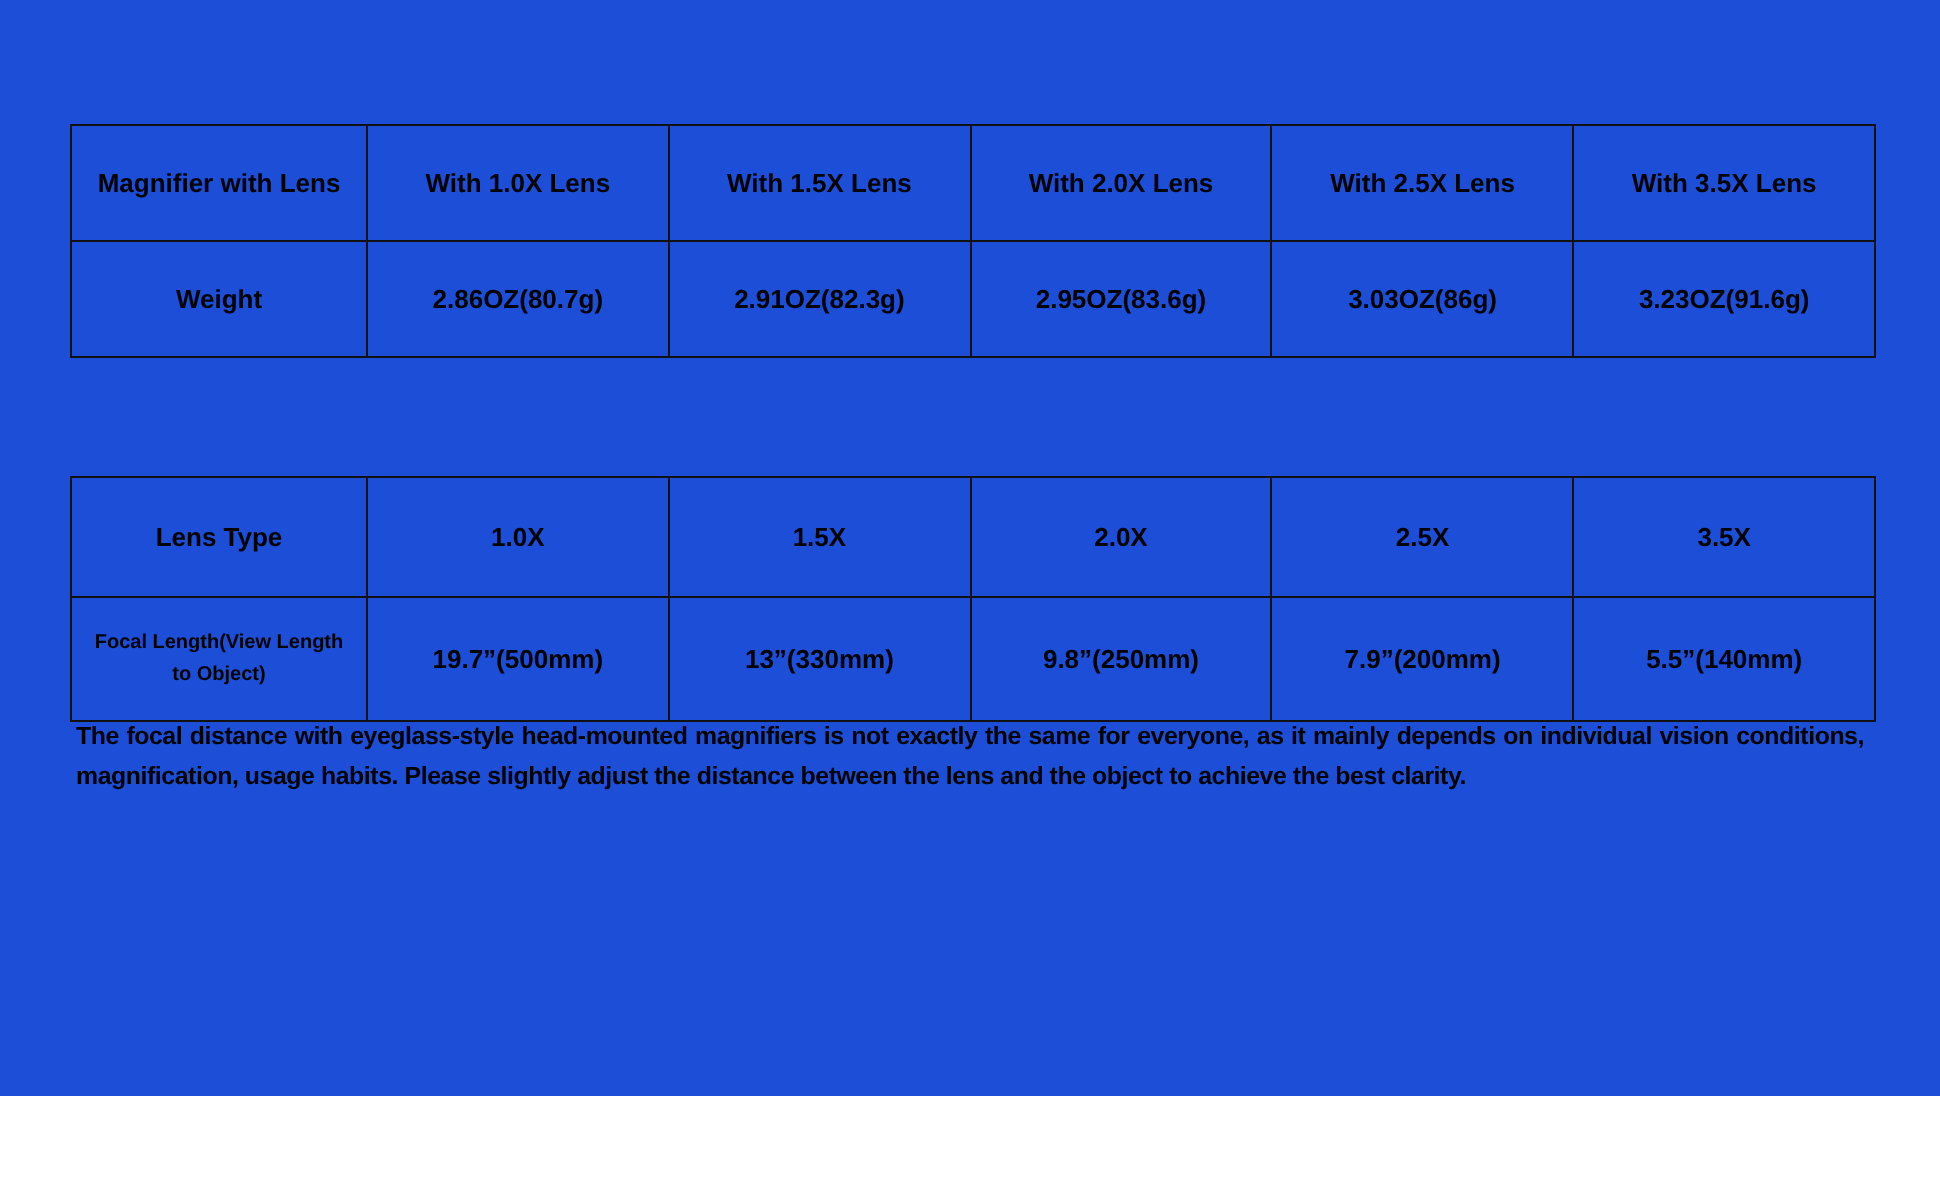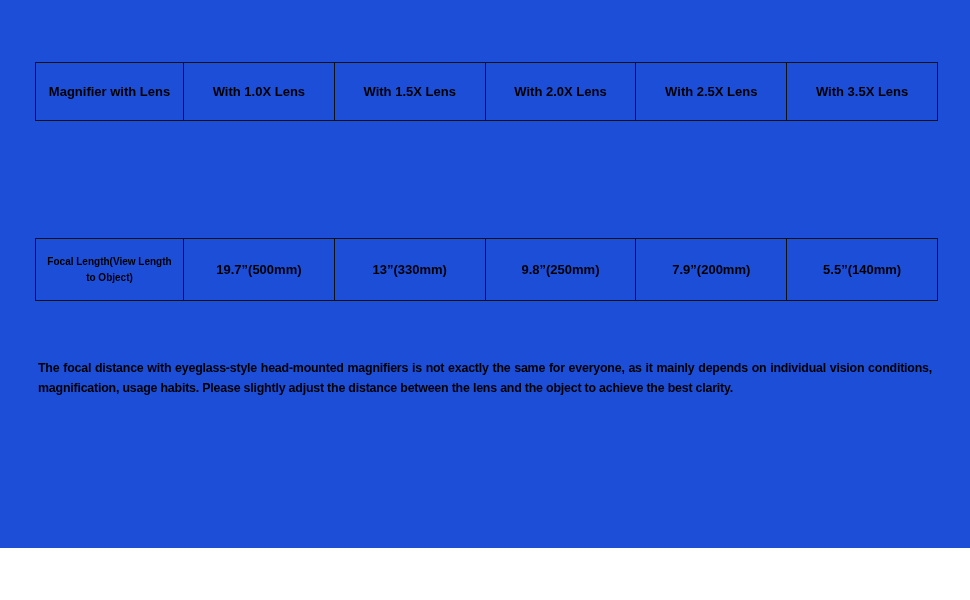--- a/index.html
+++ b/index.html
@@ -74,33 +74,49 @@
       </colgroup>
     <tbody>
         <tr class="r0">
       <td>Magnifier with Lens</td>
       <td>With 1.0X Lens</td>
       <td>With 1.5X Lens</td>
       <td>With 2.0X Lens</td>
       <td>With 2.5X Lens</td>
       <td>With 3.5X Lens</td>
     </tr>
+    <tr class="r1">
+      <td>Weight</td>
+      <td>2.86OZ(80.7g)</td>
+      <td>2.91OZ(82.3g)</td>
+      <td>2.95OZ(83.6g)</td>
+      <td>3.03OZ(86g)</td>
+      <td>3.23OZ(91.6g)</td>
+    </tr>
   </tbody>
     </table>
 
   <table class="spec" id="table2">
     <colgroup>
         <col class="c0">
         <col>
         <col>
         <col>
         <col>
         <col>
       </colgroup>
     <tbody>
+        <tr class="r0">
+      <td>Lens Type</td>
+      <td>1.0X</td>
+      <td>1.5X</td>
+      <td>2.0X</td>
+      <td>2.5X</td>
+      <td>3.5X</td>
+    </tr>
     <tr class="r1">
       <td class="small">Focal Length(View Length to Object)</td>
       <td>19.7”(500mm)</td>
       <td>13”(330mm)</td>
       <td>9.8”(250mm)</td>
       <td>7.9”(200mm)</td>
       <td>5.5”(140mm)</td>
     </tr>
   </tbody>
     </table>

